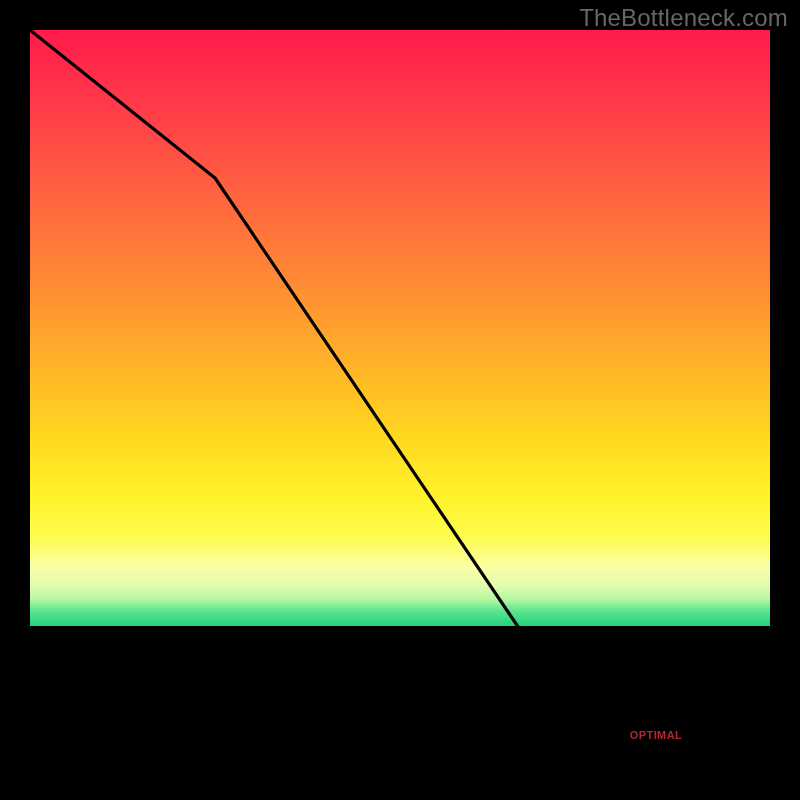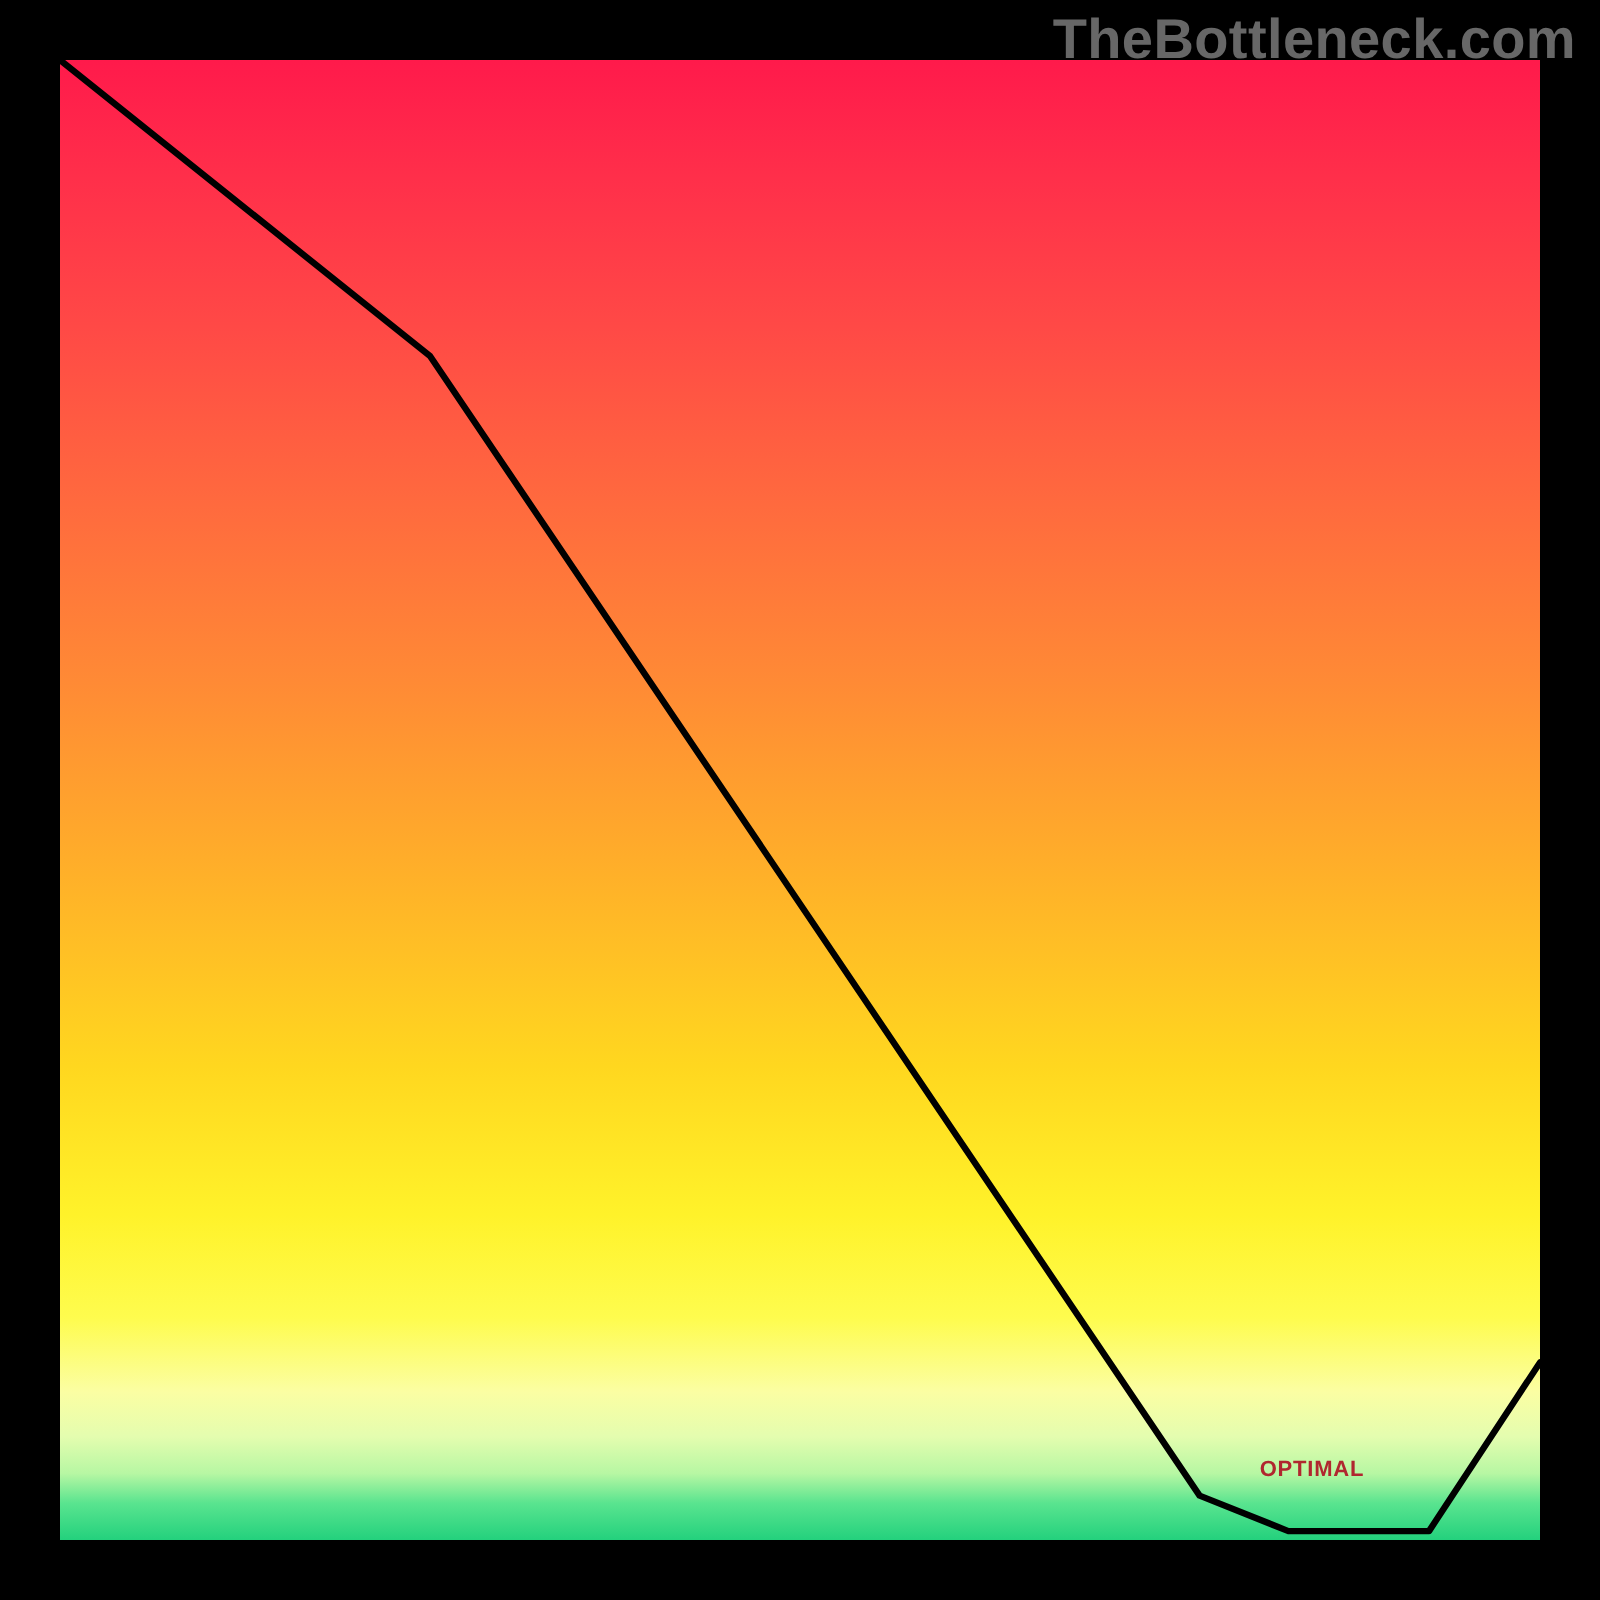--- a/index.html
+++ b/index.html
@@ -15,30 +15,30 @@
     position: absolute;
     top: 0; left: 0;
     width: 800px; height: 800px;
     background: #000;
   }
   .watermark {
     position: absolute;
     top: 4px;
     right: 12px;
     color: #676767;
-    font-size: 28px;
-    font-weight: 700;
+    font-size: 24px;
+    font-weight: 400;
     letter-spacing: 0.2px;
   }
   .plot {
     position: absolute;
     left: 30px;
     top: 30px;
     width: 740px;
-    height: 740px;
+    height: 596px;
     background: linear-gradient(to bottom,
       #ff1a4b 0%,
       #ff2f4a 8%,
       #ff4946 18%,
       #ff6a3e 30%,
       #ff8a35 42%,
       #ffb029 55%,
       #ffd71f 68%,
       #fff22a 78%,
       #fefc4e 85%,

